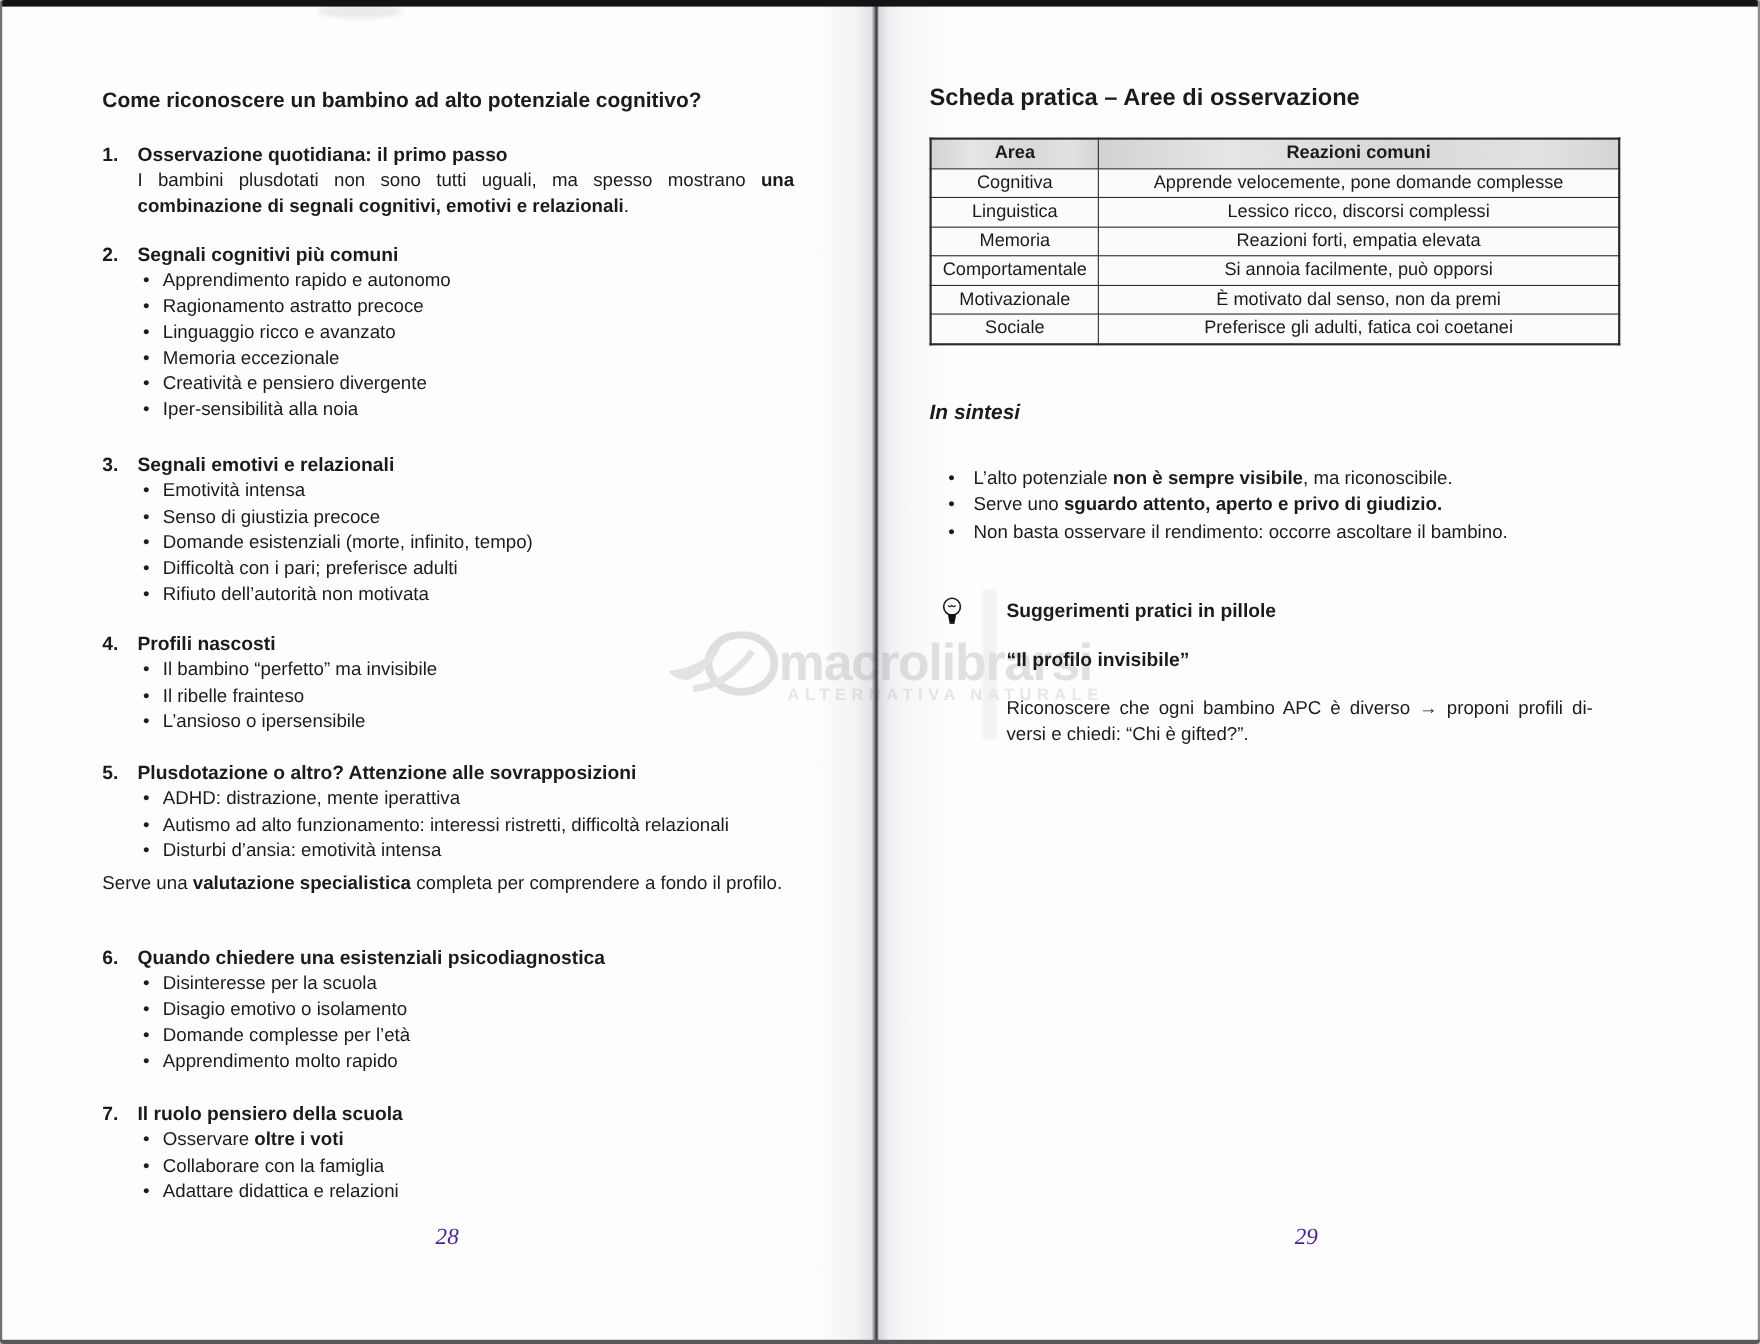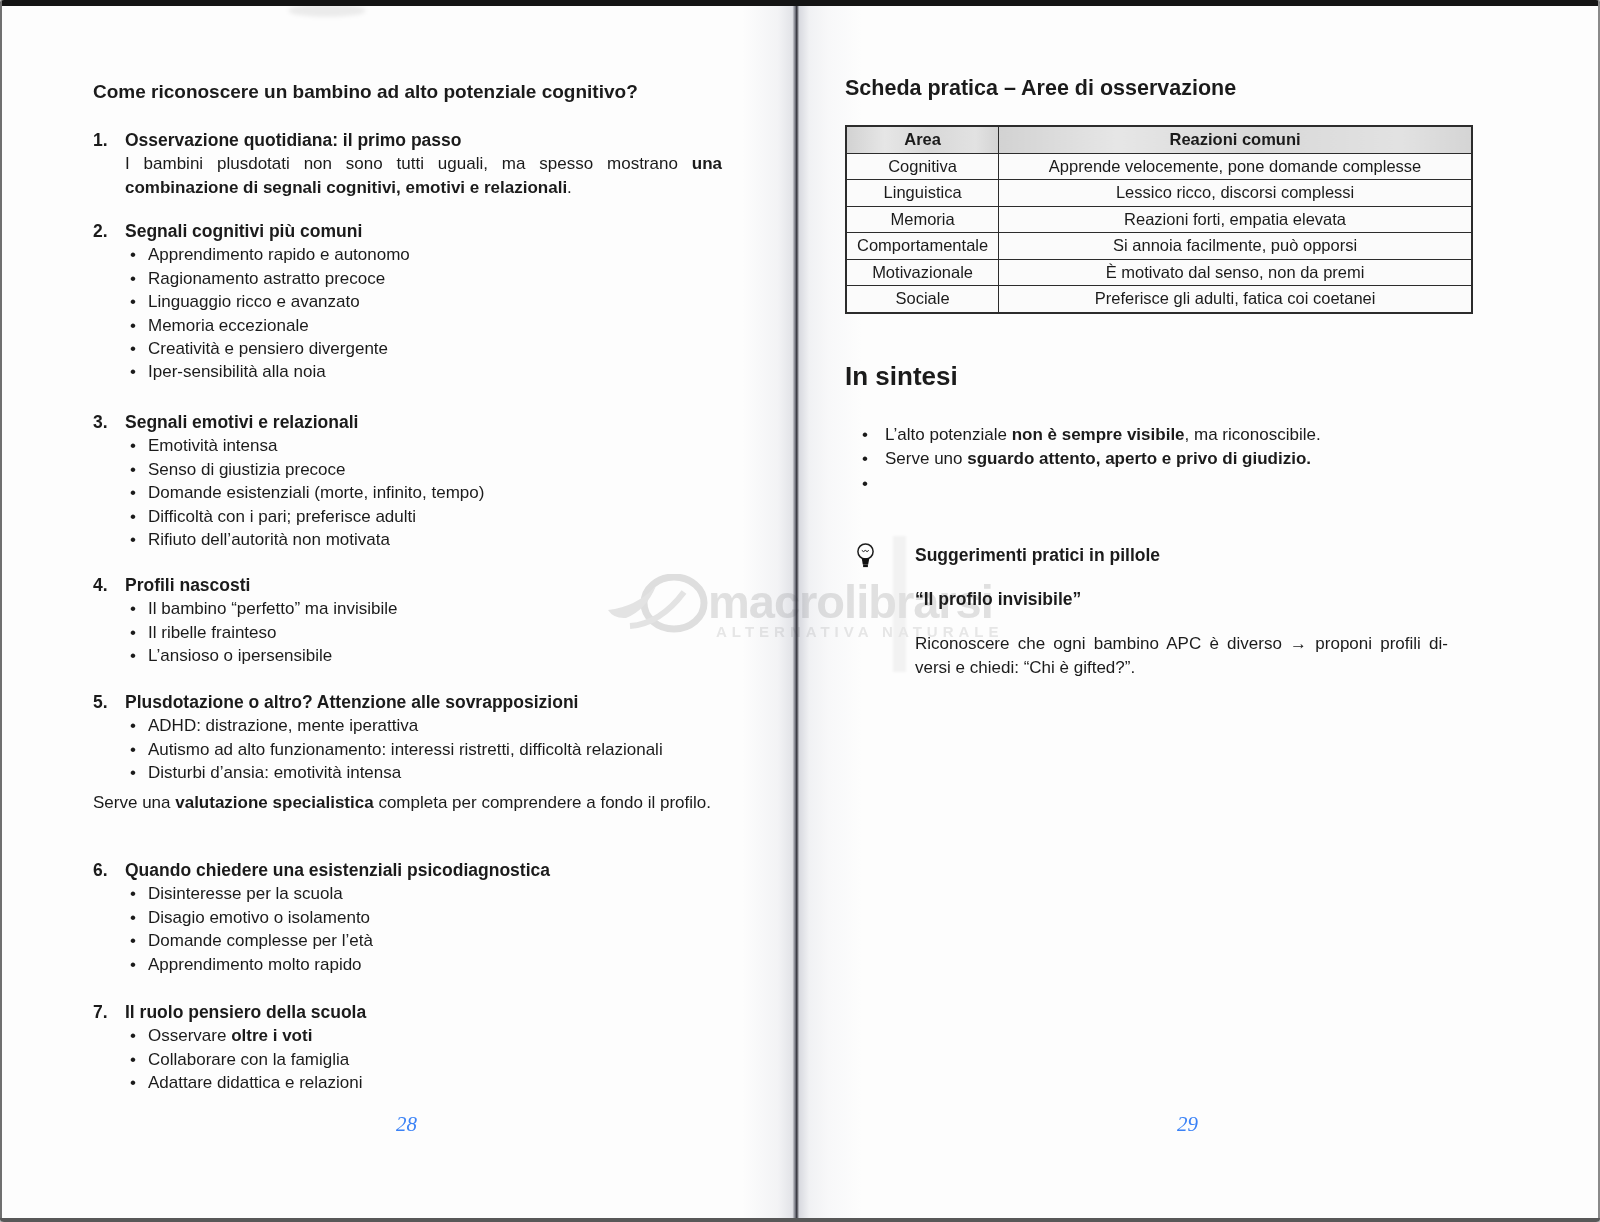--- a/index.html
+++ b/index.html
@@ -33,29 +33,29 @@
   .bullet{position:relative;padding-left:55px;font-size:17px;line-height:23.4px;white-space:nowrap;}
   .bullet .dot{position:absolute;left:37px;}
   .freepara{position:absolute;left:93px;width:630px;font-size:17px;line-height:23.4px;text-align:justify;}
 
   table.obs{border-collapse:collapse;width:628px;border:2px solid #2c2c2c;background:#fbfbfb;}
   .obs th,.obs td{border:1.6px solid #2c2c2c;padding:2px 10px;text-align:center;white-space:nowrap;
                   font-size:16.5px;line-height:21.5px;}
   .obs th{font-weight:bold;background:linear-gradient(90deg,#d2d2d2,#e6e6e6 25%,#d8d8d8 55%,#e2e2e2 85%,#d4d4d4);}
   .obs th:first-child,.obs td:first-child{width:128px;}
 
-  .sumh{font-weight:bold;font-size:26px;line-height:24px;}
+  .sumh{font-weight:bold;font-size:19px;line-height:24px;font-style:italic;}
   .sbullet{position:relative;padding-left:40px;font-size:17px;line-height:24.4px;white-space:nowrap;}
   .sbullet .dot{position:absolute;left:17px;}
 
   .tiph{font-weight:bold;font-size:17.5px;white-space:nowrap;}
   .tipbody{width:566px;font-size:17px;line-height:23.5px;}
   .tipbody .l1{word-spacing:3.5px;white-space:nowrap;}
 
-  .pagenum{font-family:"Liberation Serif",serif;font-style:italic;font-size:21px;color:#3b82f6;}
+  .pagenum{font-family:"Liberation Serif",serif;font-style:italic;font-size:21px;color:#4c1d95;}
 
   .smudge{border-radius:50%;filter:blur(2px);}
   b{font-weight:bold;}
 </style>
 </head>
 <body>
 
 <div class="frame">
 
   <div class="abs watermark" style="left:604px;top:566px;width:460px;height:80px;">
@@ -163,21 +163,21 @@
             <td>Sociale</td>
             <td>Preferisce gli adulti, fatica coi coetanei</td>
           </tr>
         </tbody>
     </table>
 
     <div class="abs sumh" style="left:845px;top:364px;">In sintesi</div>
     <div class="abs" id="summary-bullets" style="left:845px;top:423px;width:650px;">
         <div class="sbullet"><span class="dot">•</span><span>L’alto potenziale <b>non è sempre visibile</b>, ma riconoscibile.</span></div>
         <div class="sbullet"><span class="dot">•</span><span>Serve uno <b>sguardo attento, aperto e privo di giudizio.</b></span></div>
-        <div class="sbullet"><span class="dot">•</span></div>
+        <div class="sbullet"><span class="dot">•</span><span>Non basta osservare il rendimento: occorre ascoltare il bambino.</span></div>
       </div>
 
     <svg class="abs" style="left:855px;top:542px;" width="21" height="31" viewBox="0 0 21 31">
       <circle cx="10.5" cy="9.5" r="7.6" fill="none" stroke="#1d1d1d" stroke-width="1.5"></circle>
       <path d="M6.8 8.4 q1.8 2.4 3.5 0 q1.8 2.4 3.5 0" fill="none" stroke="#1d1d1d" stroke-width="1"></path>
       <path d="M6.7 16.2 L14.3 16.2 L13.2 22.5 L7.8 22.5 Z" fill="#111"></path>
       <rect x="8.1" y="22.5" width="4.8" height="2.6" fill="#111"></rect>
     </svg>
     <div class="abs tiph" style="left:915px;top:545px;">Suggerimenti pratici in pillole</div>
     <div class="abs tiph" style="left:915px;top:589px;">“Il profilo invisibile”</div>

